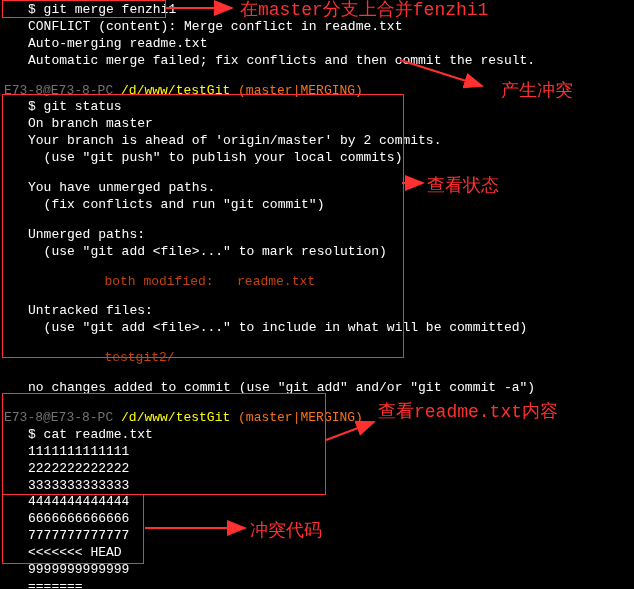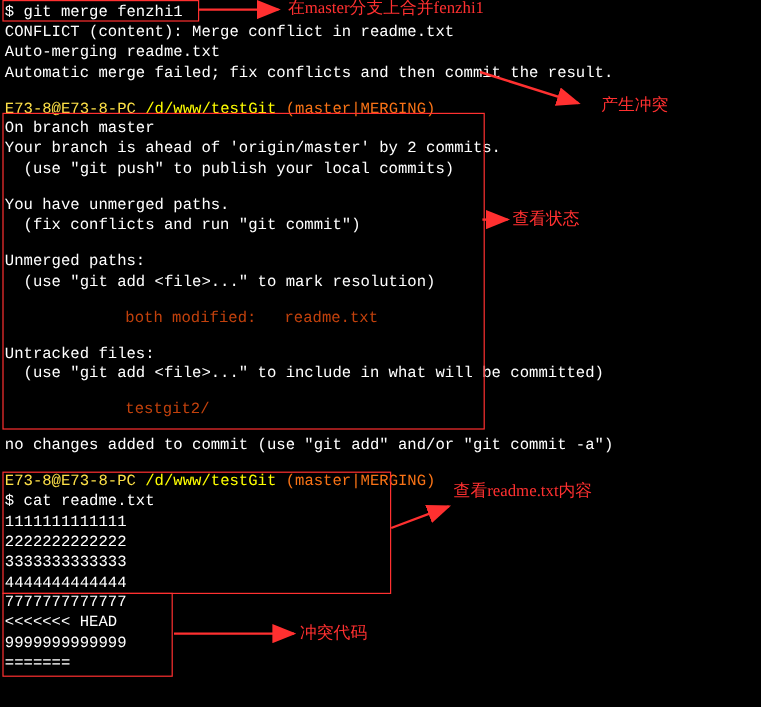--- a/index.html
+++ b/index.html
@@ -12,55 +12,56 @@
     color: #c0c0c0;
     width: 634px;
     height: 589px;
     overflow: hidden;
     position: relative;
   }
   .terminal {
     position: relative;
     padding: 2px 4px;
   }
-  .white { color: #ffffff; }
-  .green { color: #fde047; }
+  .white { color: #ffffff; padding-left: 24px; }
+  .green { color: #737373; }
   .yellow { color: #ffff00; text-align: center; }
   .cyan { color: #f97316; }
   .dimred { color: #c2410c; margin-left: 38px; }
   .line { white-space: pre; }
   .box {
     position: absolute;
     border: 1px solid #ff3030;
     pointer-events: none;
   }
   .annot {
     position: absolute;
     color: #ff3030;
-    font-family: Liberation Serif, serif;
-    font-size: 14px;
+    font-family: Liberation Mono, monospace;
+    font-size: 18px;
     pointer-events: none;
     white-space: nowrap;
   }
   svg.arrow {
     position: absolute;
     pointer-events: none;
     overflow: visible;
   }
 </style>
 </head>
 <body>
 
 <div class="terminal">
 <div class="line white">$ git merge fenzhi1</div>
 <div class="line white">CONFLICT (content): Merge conflict in readme.txt</div>
 <div class="line white">Auto-merging readme.txt</div>
 <div class="line white">Automatic merge failed; fix conflicts and then commit the result.</div>
 <div class="line" style="height:13px"></div>
 <div class="line"><span class="green">E73-8@E73-8-PC </span><span class="yellow">/d/www/testGit </span><span class="cyan">(master|MERGING)</span></div>
+<div class="line white">$ git status</div>
 <div class="line white">On branch master</div>
 <div class="line white">Your branch is ahead of 'origin/master' by 2 commits.</div>
 <div class="line white">  (use "git push" to publish your local commits)</div>
 <div class="line" style="height:13px"></div>
 <div class="line white">You have unmerged paths.</div>
 <div class="line white">  (fix conflicts and run "git commit")</div>
 <div class="line" style="height:13px"></div>
 <div class="line white">Unmerged paths:</div>
 <div class="line white">  (use "git add &lt;file&gt;..." to mark resolution)</div>
 <div class="line" style="height:13px"></div>
@@ -72,20 +73,21 @@
 <div class="line dimred">        testgit2/</div>
 <div class="line" style="height:13px"></div>
 <div class="line white">no changes added to commit (use "git add" and/or "git commit -a")</div>
 <div class="line" style="height:13px"></div>
 <div class="line"><span class="green">E73-8@E73-8-PC </span><span class="yellow">/d/www/testGit </span><span class="cyan">(master|MERGING)</span></div>
 <div class="line white">$ cat readme.txt</div>
 <div class="line white">1111111111111</div>
 <div class="line white">2222222222222</div>
 <div class="line white">3333333333333</div>
 <div class="line white">4444444444444</div>
+<div class="line white">6666666666666</div>
 <div class="line white">7777777777777</div>
 <div class="line white">&lt;&lt;&lt;&lt;&lt;&lt;&lt; HEAD</div>
 <div class="line white">9999999999999</div>
 <div class="line white">=======</div>
 
 </div>
 
 <div class="box" style="left:2px; top:0px; width:162px; height:16px;"></div>
 <div class="box" style="left:2px; top:94px; width:400px; height:262px;"></div>
 <div class="box" style="left:2px; top:393px; width:322px; height:100px;"></div>

